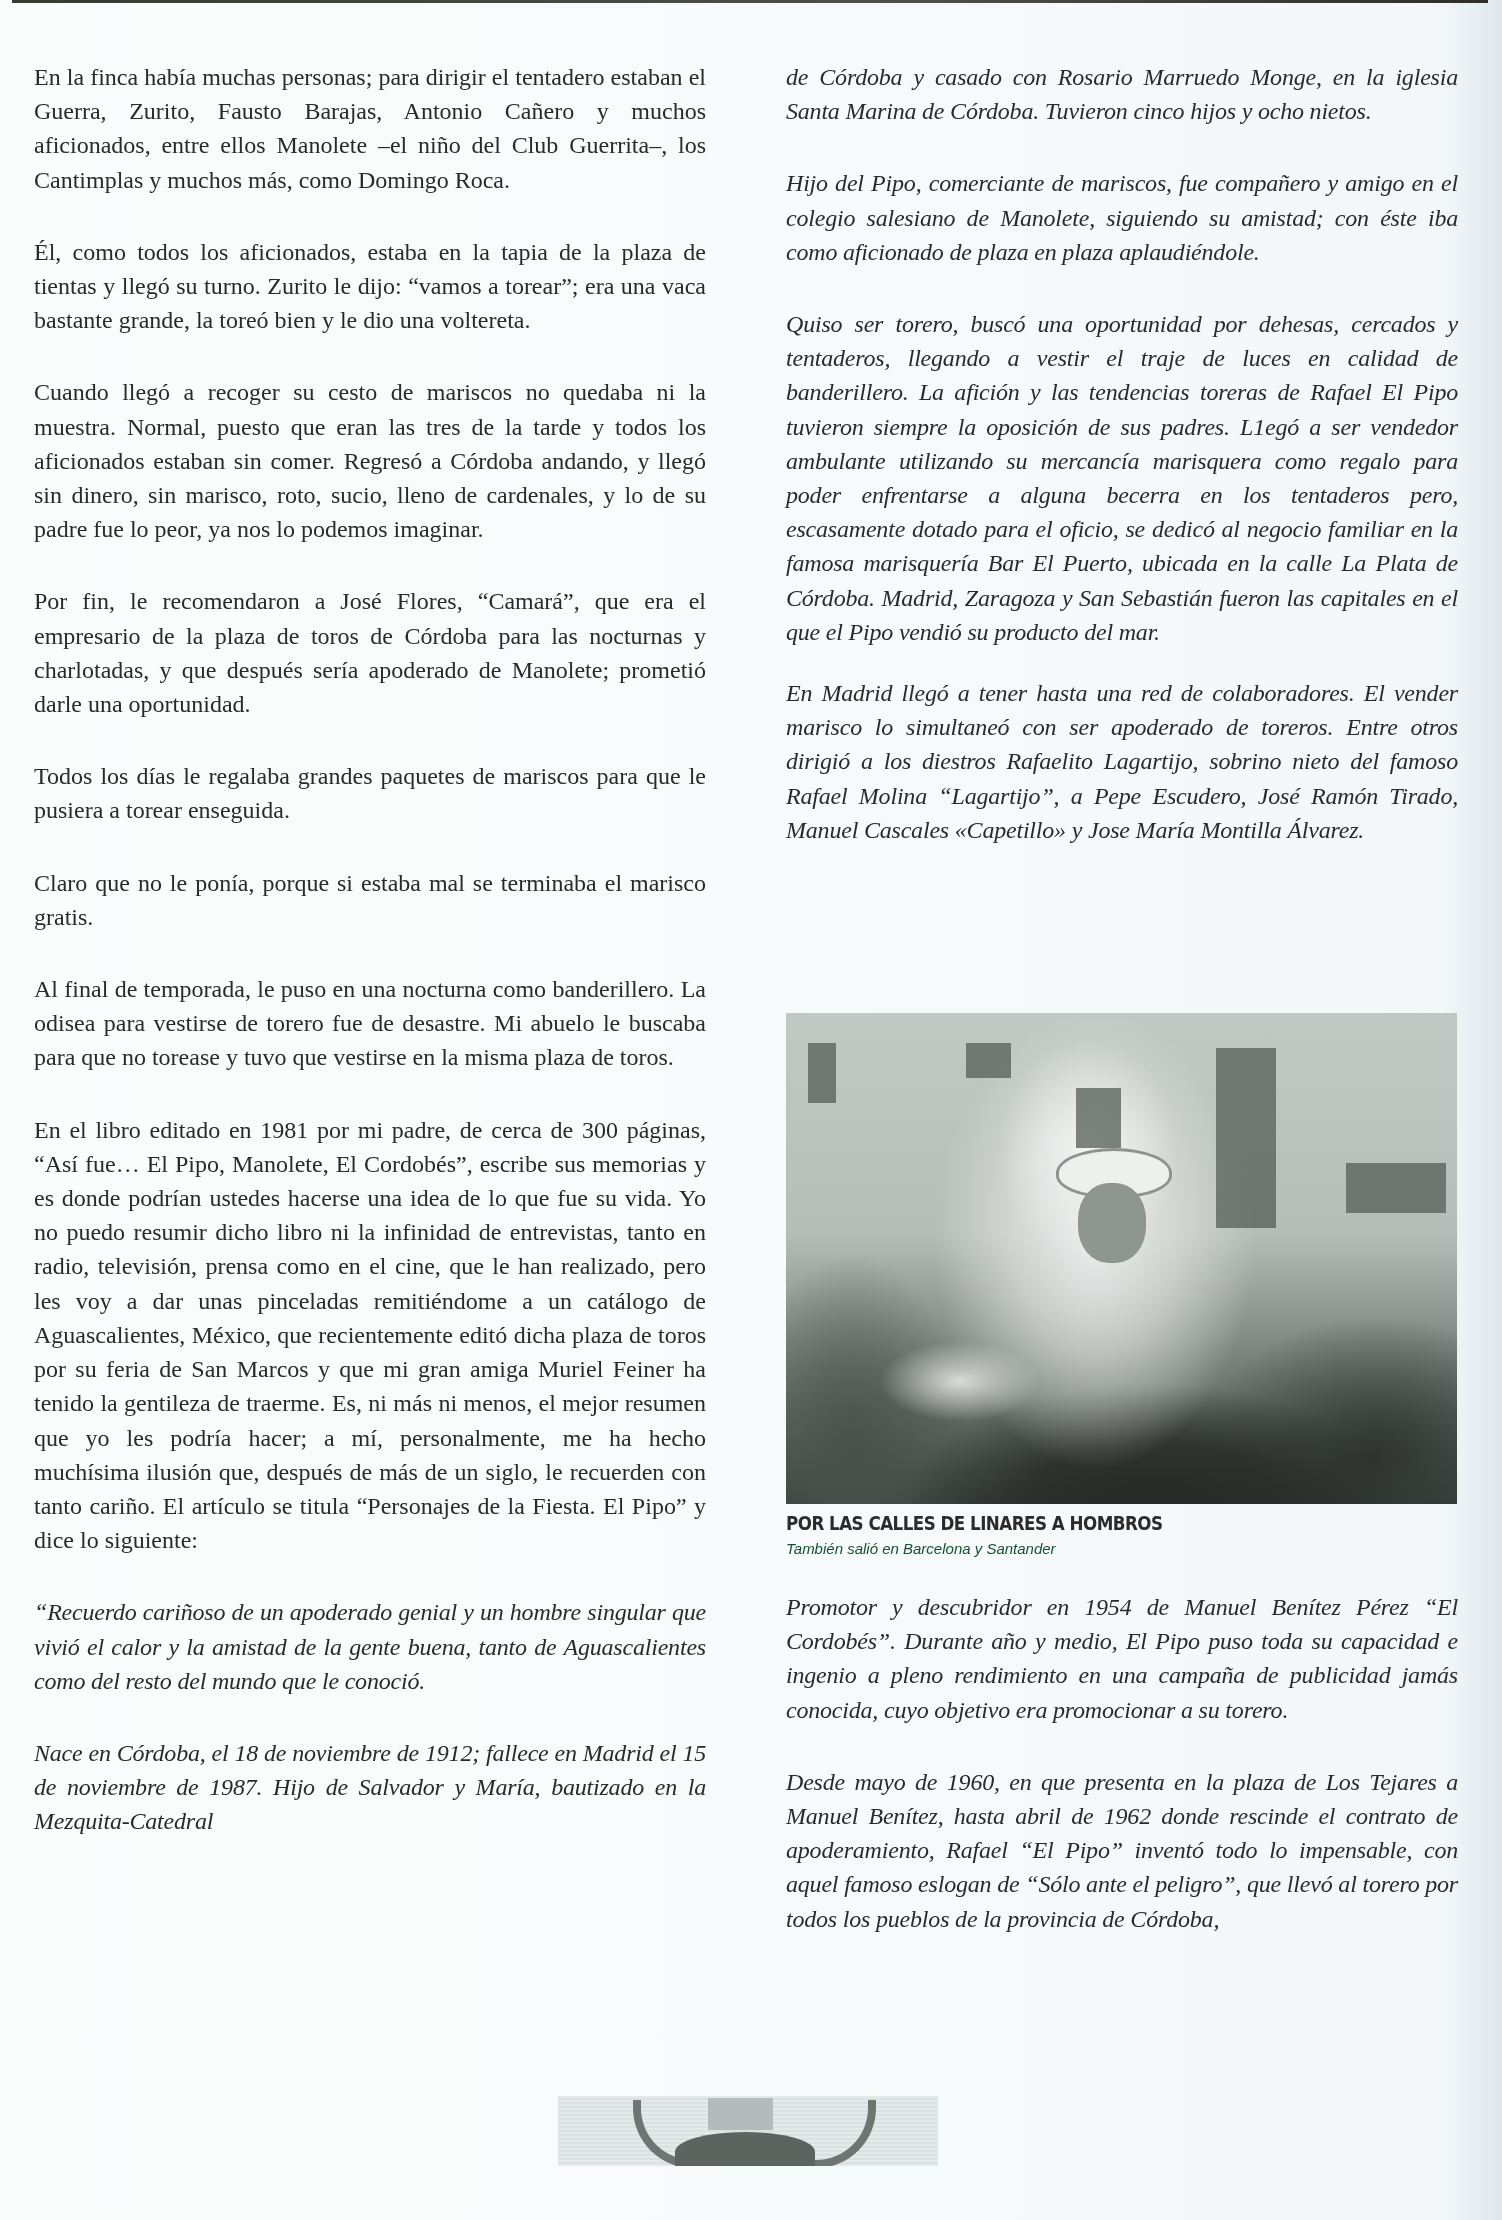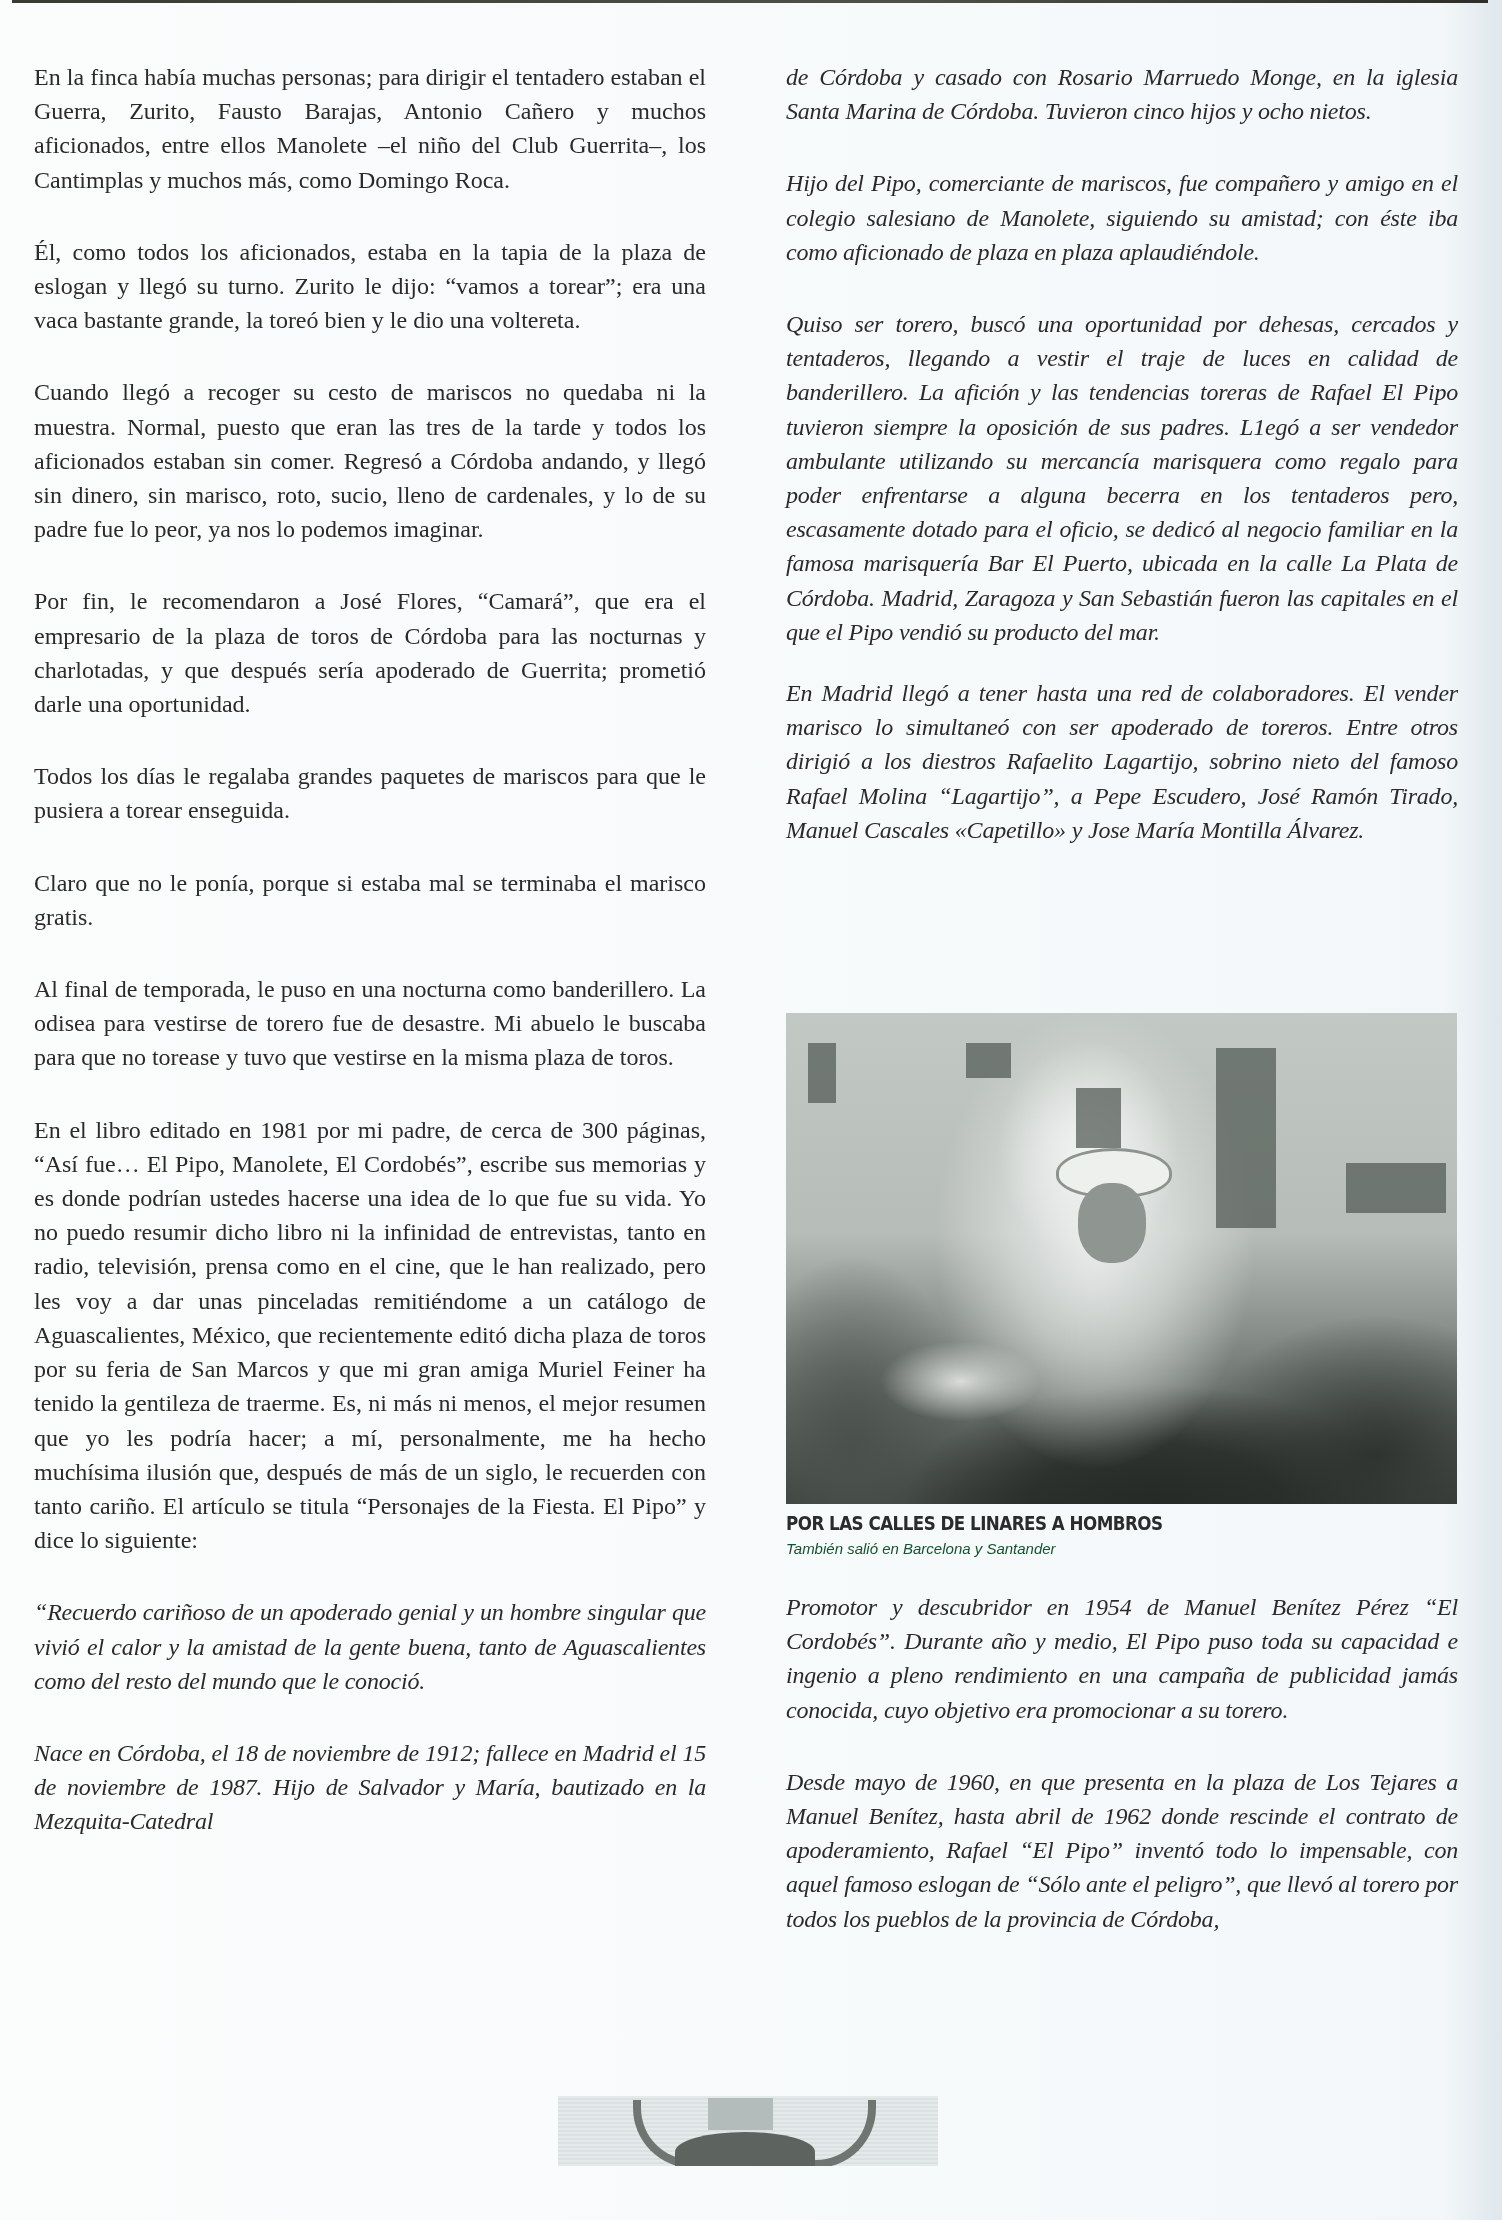--- a/index.html
+++ b/index.html
@@ -81,23 +81,23 @@
     position: absolute; left: 150px; top: 2px; width: 65px; height: 32px; background: #b4bbbb;
   }
 </style>
 </head>
 <body>
 
 <div class="top-rule"></div>
 
 <div class="col col-left">
   <p class="para roman">En la finca había muchas personas; para dirigir el tentadero estaban el Guerra, Zurito, Fausto Barajas, Antonio Cañero y muchos aficionados, entre ellos Manolete –el niño del Club Guerrita–, los Cantimplas y muchos más, como Domingo Roca.</p>
-  <p class="para roman gap-big">Él, como todos los aficionados, estaba en la tapia de la plaza de eslogan y llegó su turno. Zurito le dijo: “vamos a torear”; era una vaca bastante grande, la toreó bien y le dio una voltereta.</p>
+  <p class="para roman gap-big">Él, como todos los aficionados, estaba en la tapia de la plaza de tientas y llegó su turno. Zurito le dijo: “vamos a torear”; era una vaca bastante grande, la toreó bien y le dio una voltereta.</p>
   <p class="para roman gap-big">Cuando llegó a recoger su cesto de mariscos no quedaba ni la muestra. Normal, puesto que eran las tres de la tarde y todos los aficionados estaban sin comer. Regresó a Córdoba andando, y llegó sin dinero, sin marisco, roto, sucio, lleno de cardenales, y lo de su padre fue lo peor, ya nos lo podemos imaginar.</p>
-  <p class="para roman gap-big">Por fin, le recomendaron a José Flores, “Camará”, que era el empresario de la plaza de toros de Córdoba para las nocturnas y charlotadas, y que después sería apoderado de Guerrita; prometió darle una oportunidad.</p>
+  <p class="para roman gap-big">Por fin, le recomendaron a José Flores, “Camará”, que era el empresario de la plaza de toros de Córdoba para las nocturnas y charlotadas, y que después sería apoderado de Manolete; prometió darle una oportunidad.</p>
   <p class="para roman gap-big">Todos los días le regalaba grandes paquetes de mariscos para que le pusiera a torear enseguida.</p>
   <p class="para roman gap-big">Claro que no le ponía, porque si estaba mal se terminaba el marisco gratis.</p>
   <p class="para roman gap-big">Al final de temporada, le puso en una nocturna como banderillero. La odisea para vestirse de torero fue de desastre. Mi abuelo le buscaba para que no torease y tuvo que vestirse en la misma plaza de toros.</p>
   <p class="para roman gap-big">En el libro editado en 1981 por mi padre, de cerca de 300 páginas, “Así fue… El Pipo, Manolete, El Cordobés”, escribe sus memorias y es donde podrían ustedes hacerse una idea de lo que fue su vida. Yo no puedo resumir dicho libro ni la infinidad de entrevistas, tanto en radio, televisión, prensa como en el cine, que le han realizado, pero les voy a dar unas pinceladas remitiéndome a un catálogo de Aguascalientes, México, que recientemente editó dicha plaza de toros por su feria de San Marcos y que mi gran amiga Muriel Feiner ha tenido la gentileza de traerme. Es, ni más ni menos, el mejor resumen que yo les podría hacer; a mí, personalmente, me ha hecho muchísima ilusión que, después de más de un siglo, le recuerden con tanto cariño. El artículo se titula “Personajes de la Fiesta. El Pipo” y dice lo siguiente:</p>
   <p class="para italic gap-big">“Recuerdo cariñoso de un apoderado genial y un hombre singular que vivió el calor y la amistad de la gente buena, tanto de Aguascalientes como del resto del mundo que le conoció.</p>
   <p class="para italic gap-big">Nace en Córdoba, el 18 de noviembre de 1912; fallece en Madrid el 15 de noviembre de 1987. Hijo de Salvador y María, bautizado en la Mezquita-Catedral</p>
 </div>
 
 <div class="col col-right">
   <p class="para italic">de Córdoba y casado con Rosario Marruedo Monge, en la iglesia Santa Marina de Córdoba. Tuvieron cinco hijos y ocho nietos.</p>

